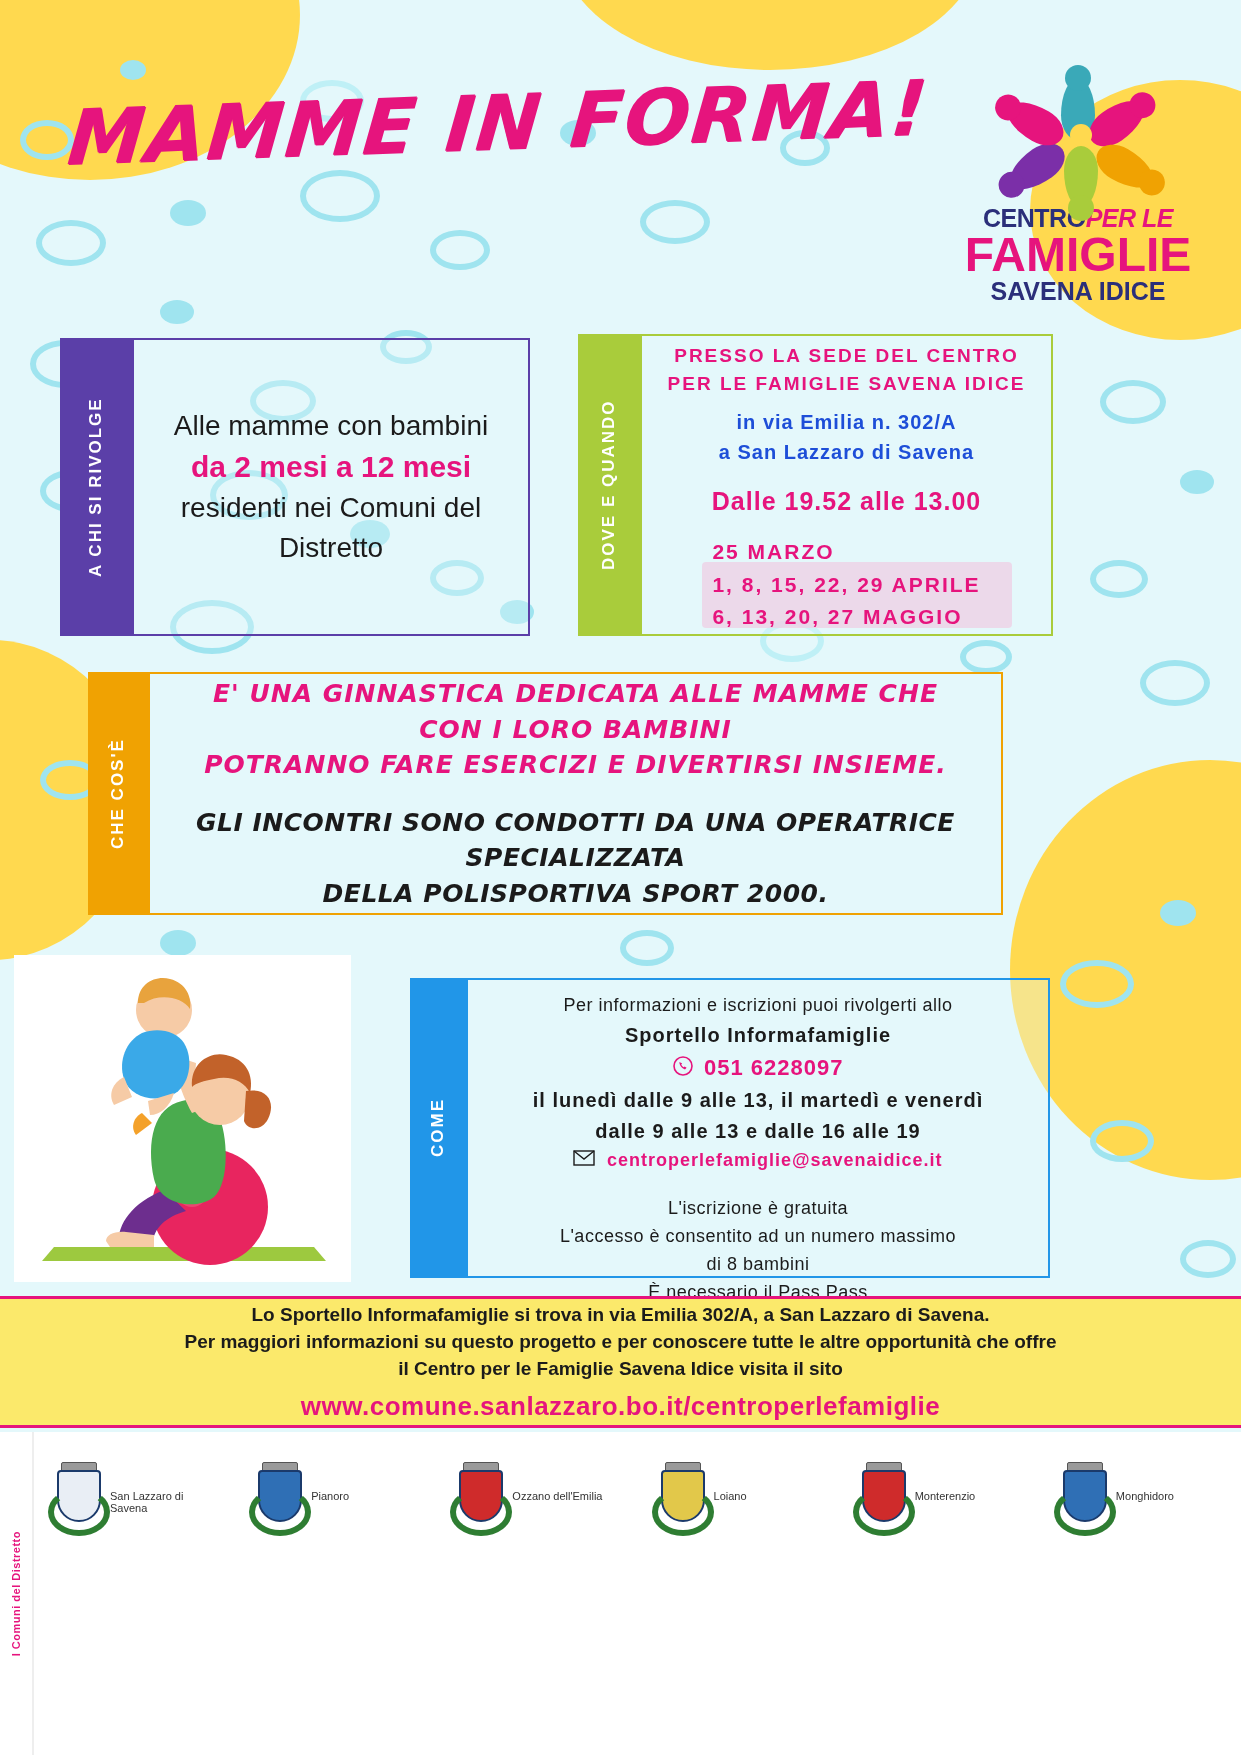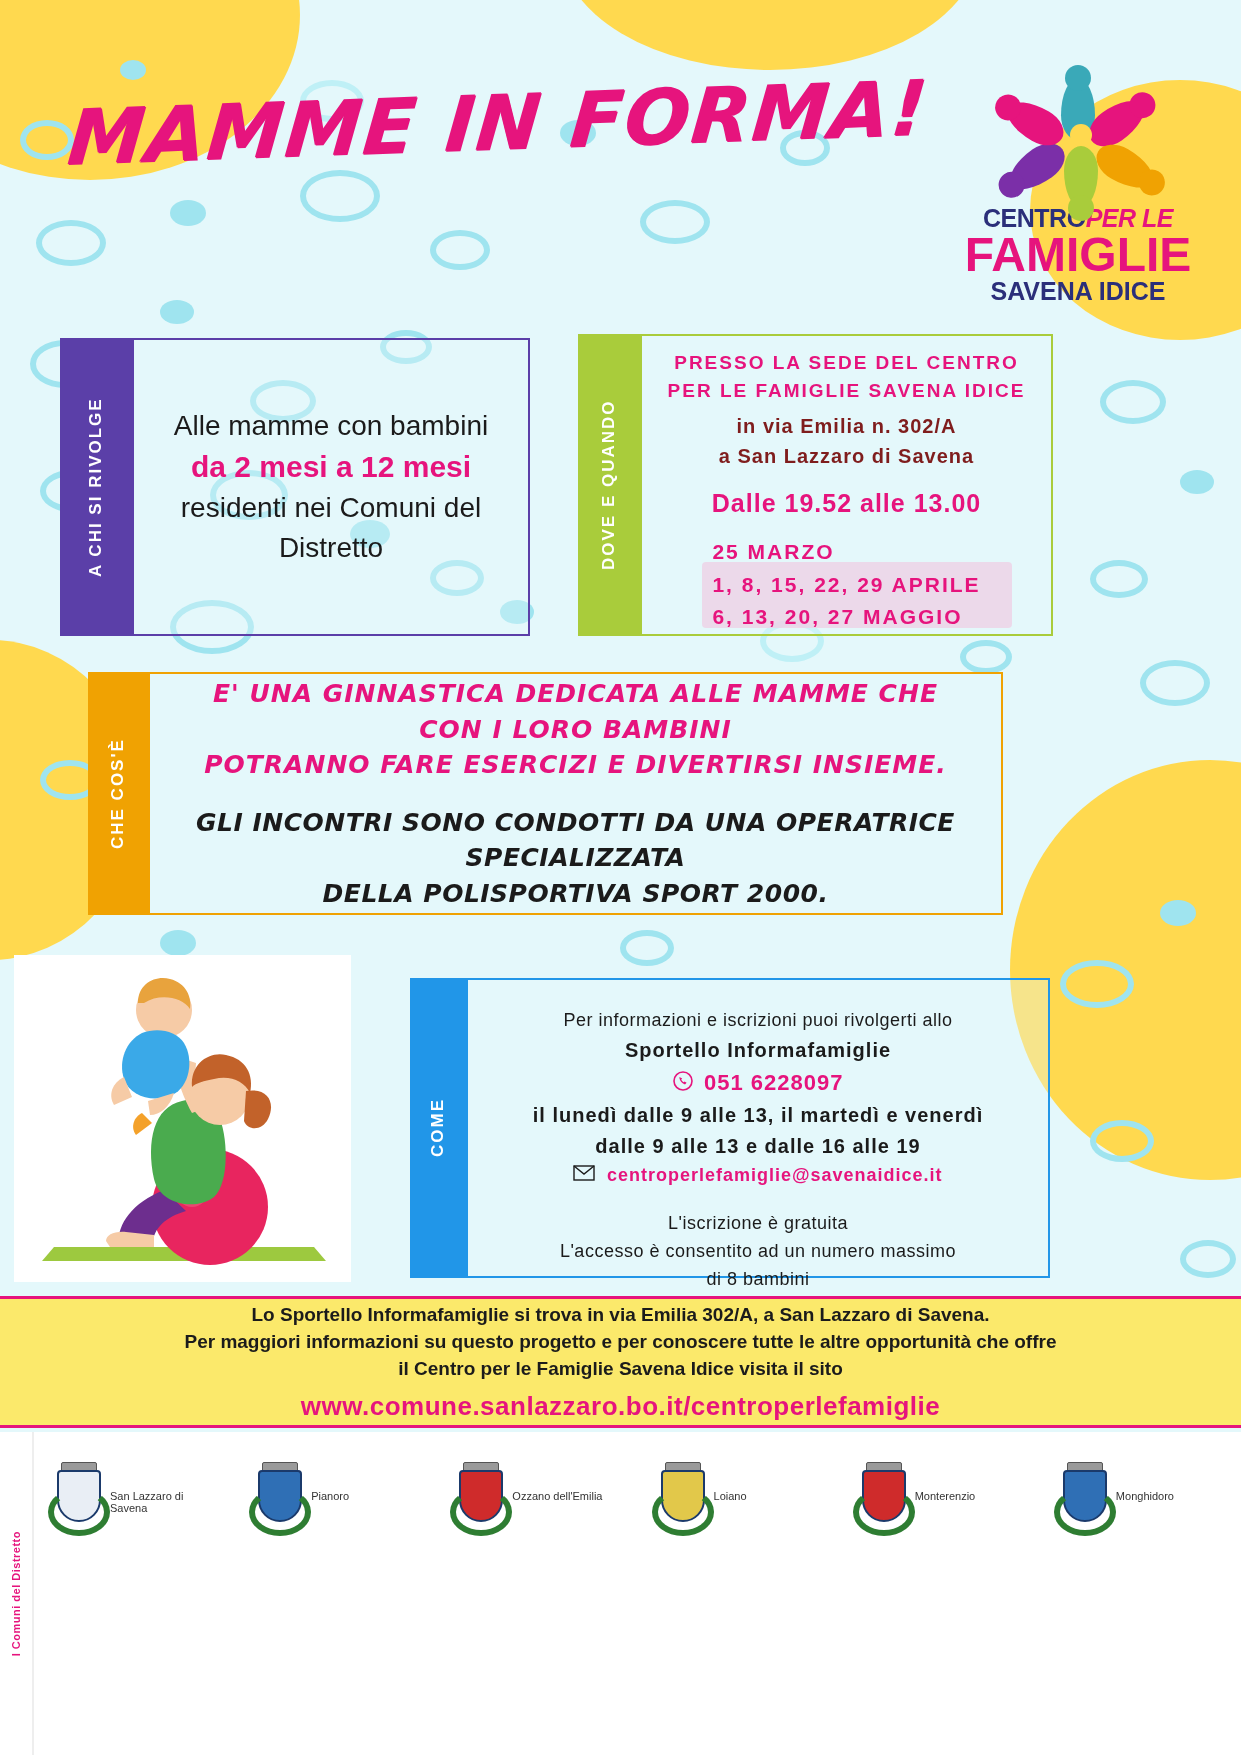--- a/index.html
+++ b/index.html
@@ -59,43 +59,43 @@
   
   #box-chi { left:60px; top:338px; width:470px; height:298px; }
   #box-chi .tabbar { width:72px; background:#5b3fa8; }
   #box-chi .boxbody { border-color:#5b3fa8; }
   .chi-text { text-align:center; font-size:28px; color:#1b1b1b; line-height:1.42; }
   .chi-text .hl { color:#e6147d; font-weight:bold; font-size:30px; }
 
   
   #box-dove { left:578px; top:334px; width:475px; height:302px; }
   #box-dove .tabbar { width:62px; background:#a9cc3b; }
-  #box-dove .boxbody { border-color:#a9cc3b; align-items:center; justify-content:flex-end; padding-top:6px; }
+  #box-dove .boxbody { border-color:#a9cc3b; align-items:center; justify-content:space-between; padding-top:6px; }
   .dove-h { color:#e6147d; font-weight:bold; font-size:19px; letter-spacing:2px; text-align:center; line-height:1.45; }
-  .dove-sub { color:#7f1d1d; font-weight:bold; font-size:20px; letter-spacing:1px; text-align:center; line-height:1.5; margin-top:7px; }
+  .dove-sub { color:#1d4ed8; font-weight:bold; font-size:20px; letter-spacing:1px; text-align:center; line-height:1.5; margin-top:7px; }
   .dove-time { color:#e6147d; font-weight:bold; font-size:25px; letter-spacing:1px; text-align:center; margin-top:18px; }
   .dove-dates { position:relative; margin-top:18px; text-align:left; color:#e6147d; font-weight:bold;
                 font-size:21px; letter-spacing:2px; line-height:1.55; }
   .highlighter { position:absolute; background:#f4b8d8; opacity:.75; border-radius:4px; z-index:-1; }
 
   
   #box-che { left:88px; top:672px; width:915px; height:243px; }
   #box-che .tabbar { width:60px; background:#f0a202; }
   #box-che .boxbody { border-color:#f0a202; padding:10px 18px; }
   .che-top { color:#e6147d; font-weight:bold; font-style:italic; font-size:25px;
              letter-spacing:1px; text-align:center; line-height:1.42;
              font-family:"DejaVu Sans", sans-serif; }
   .che-bot { color:#1b1b1b; font-weight:bold; font-style:italic; font-size:25px;
              letter-spacing:0.5px; text-align:center; line-height:1.42; margin-top:22px;
              font-family:"DejaVu Sans", sans-serif; }
 
   
   #box-come { left:410px; top:978px; width:640px; height:300px; }
   #box-come .tabbar { width:56px; background:#2196e8; }
-  #box-come .boxbody { border-color:#2196e8; justify-content:flex-start; padding-top:27px; }
+  #box-come .boxbody { border-color:#2196e8; justify-content:flex-start; padding-top:12px; }
   .come-l { text-align:center; color:#1b1b1b; font-size:18px; letter-spacing:0.5px; line-height:1.55; }
   .come-b { font-weight:bold; font-size:20px; letter-spacing:1px; }
   .come-pink { color:#e6147d; font-weight:bold; font-size:22px; letter-spacing:1px; }
   .come-mail { color:#e6147d; font-weight:bold; font-size:18px; letter-spacing:1px; }
   .come-gap { margin-top:20px; }
   .ico { display:inline-block; vertical-align:middle; margin-right:6px; }
 
   
   .illu { position:absolute; left:14px; top:955px; width:337px; height:327px; background:#fff; }
 

